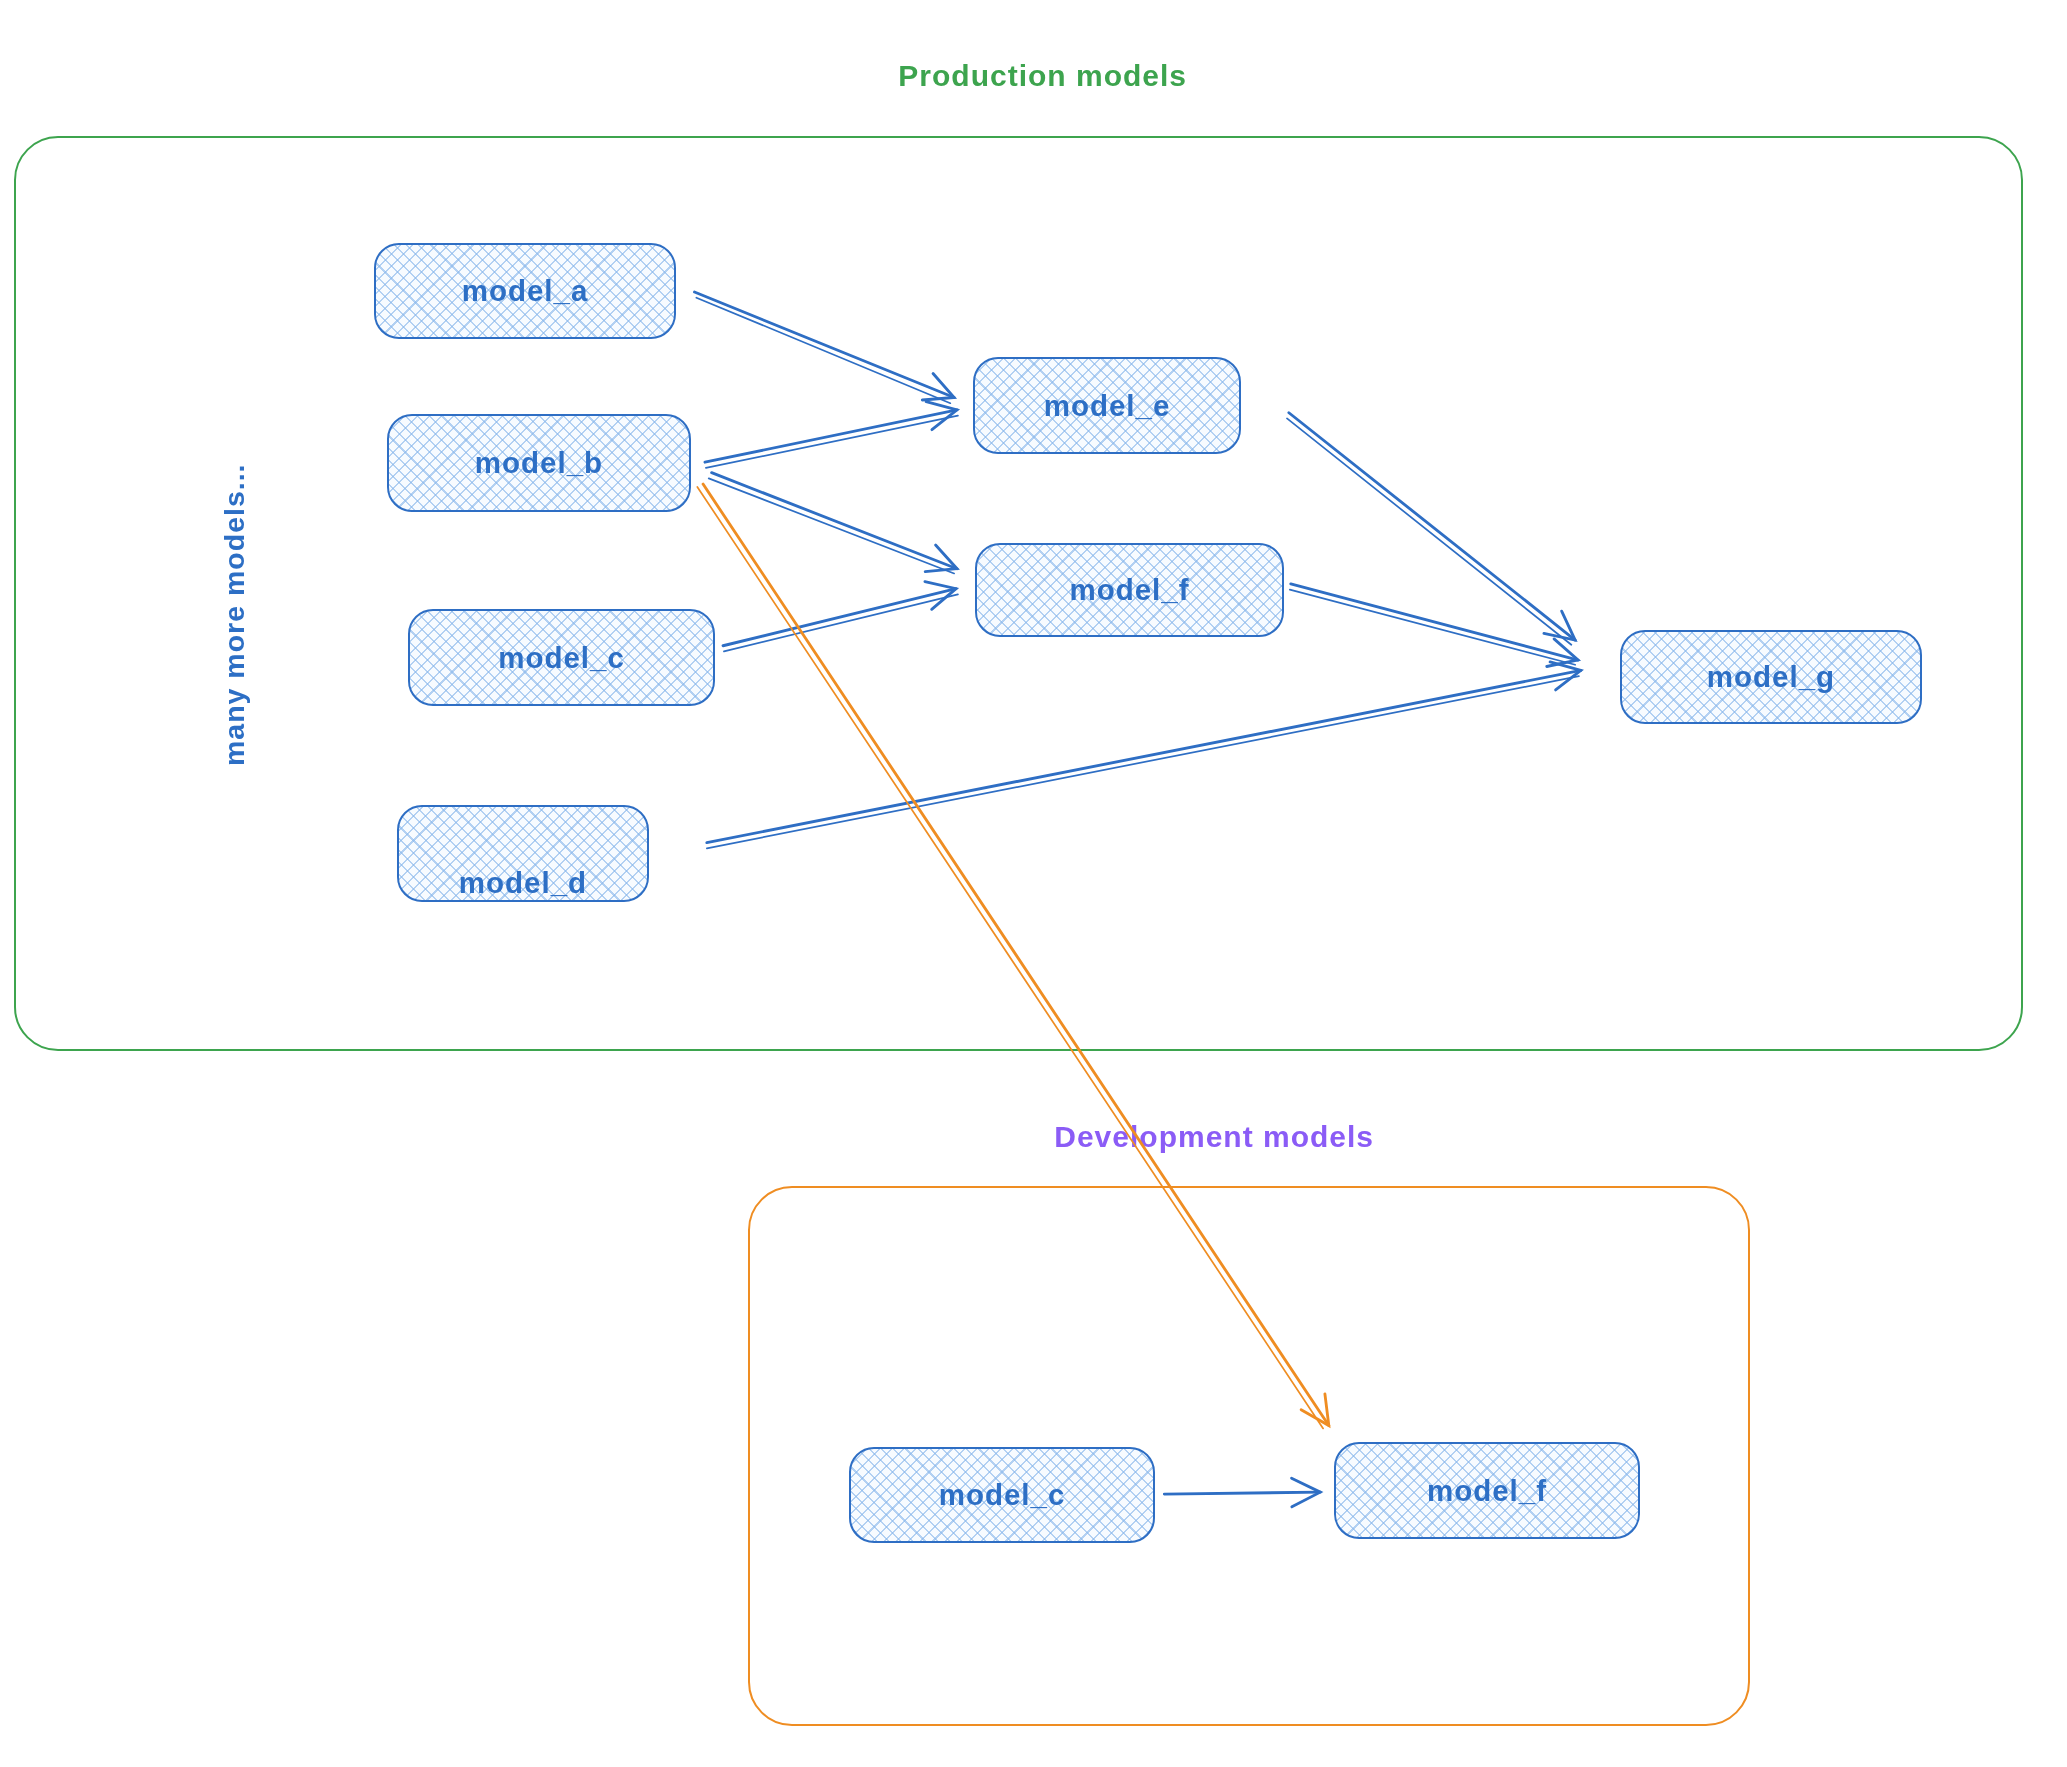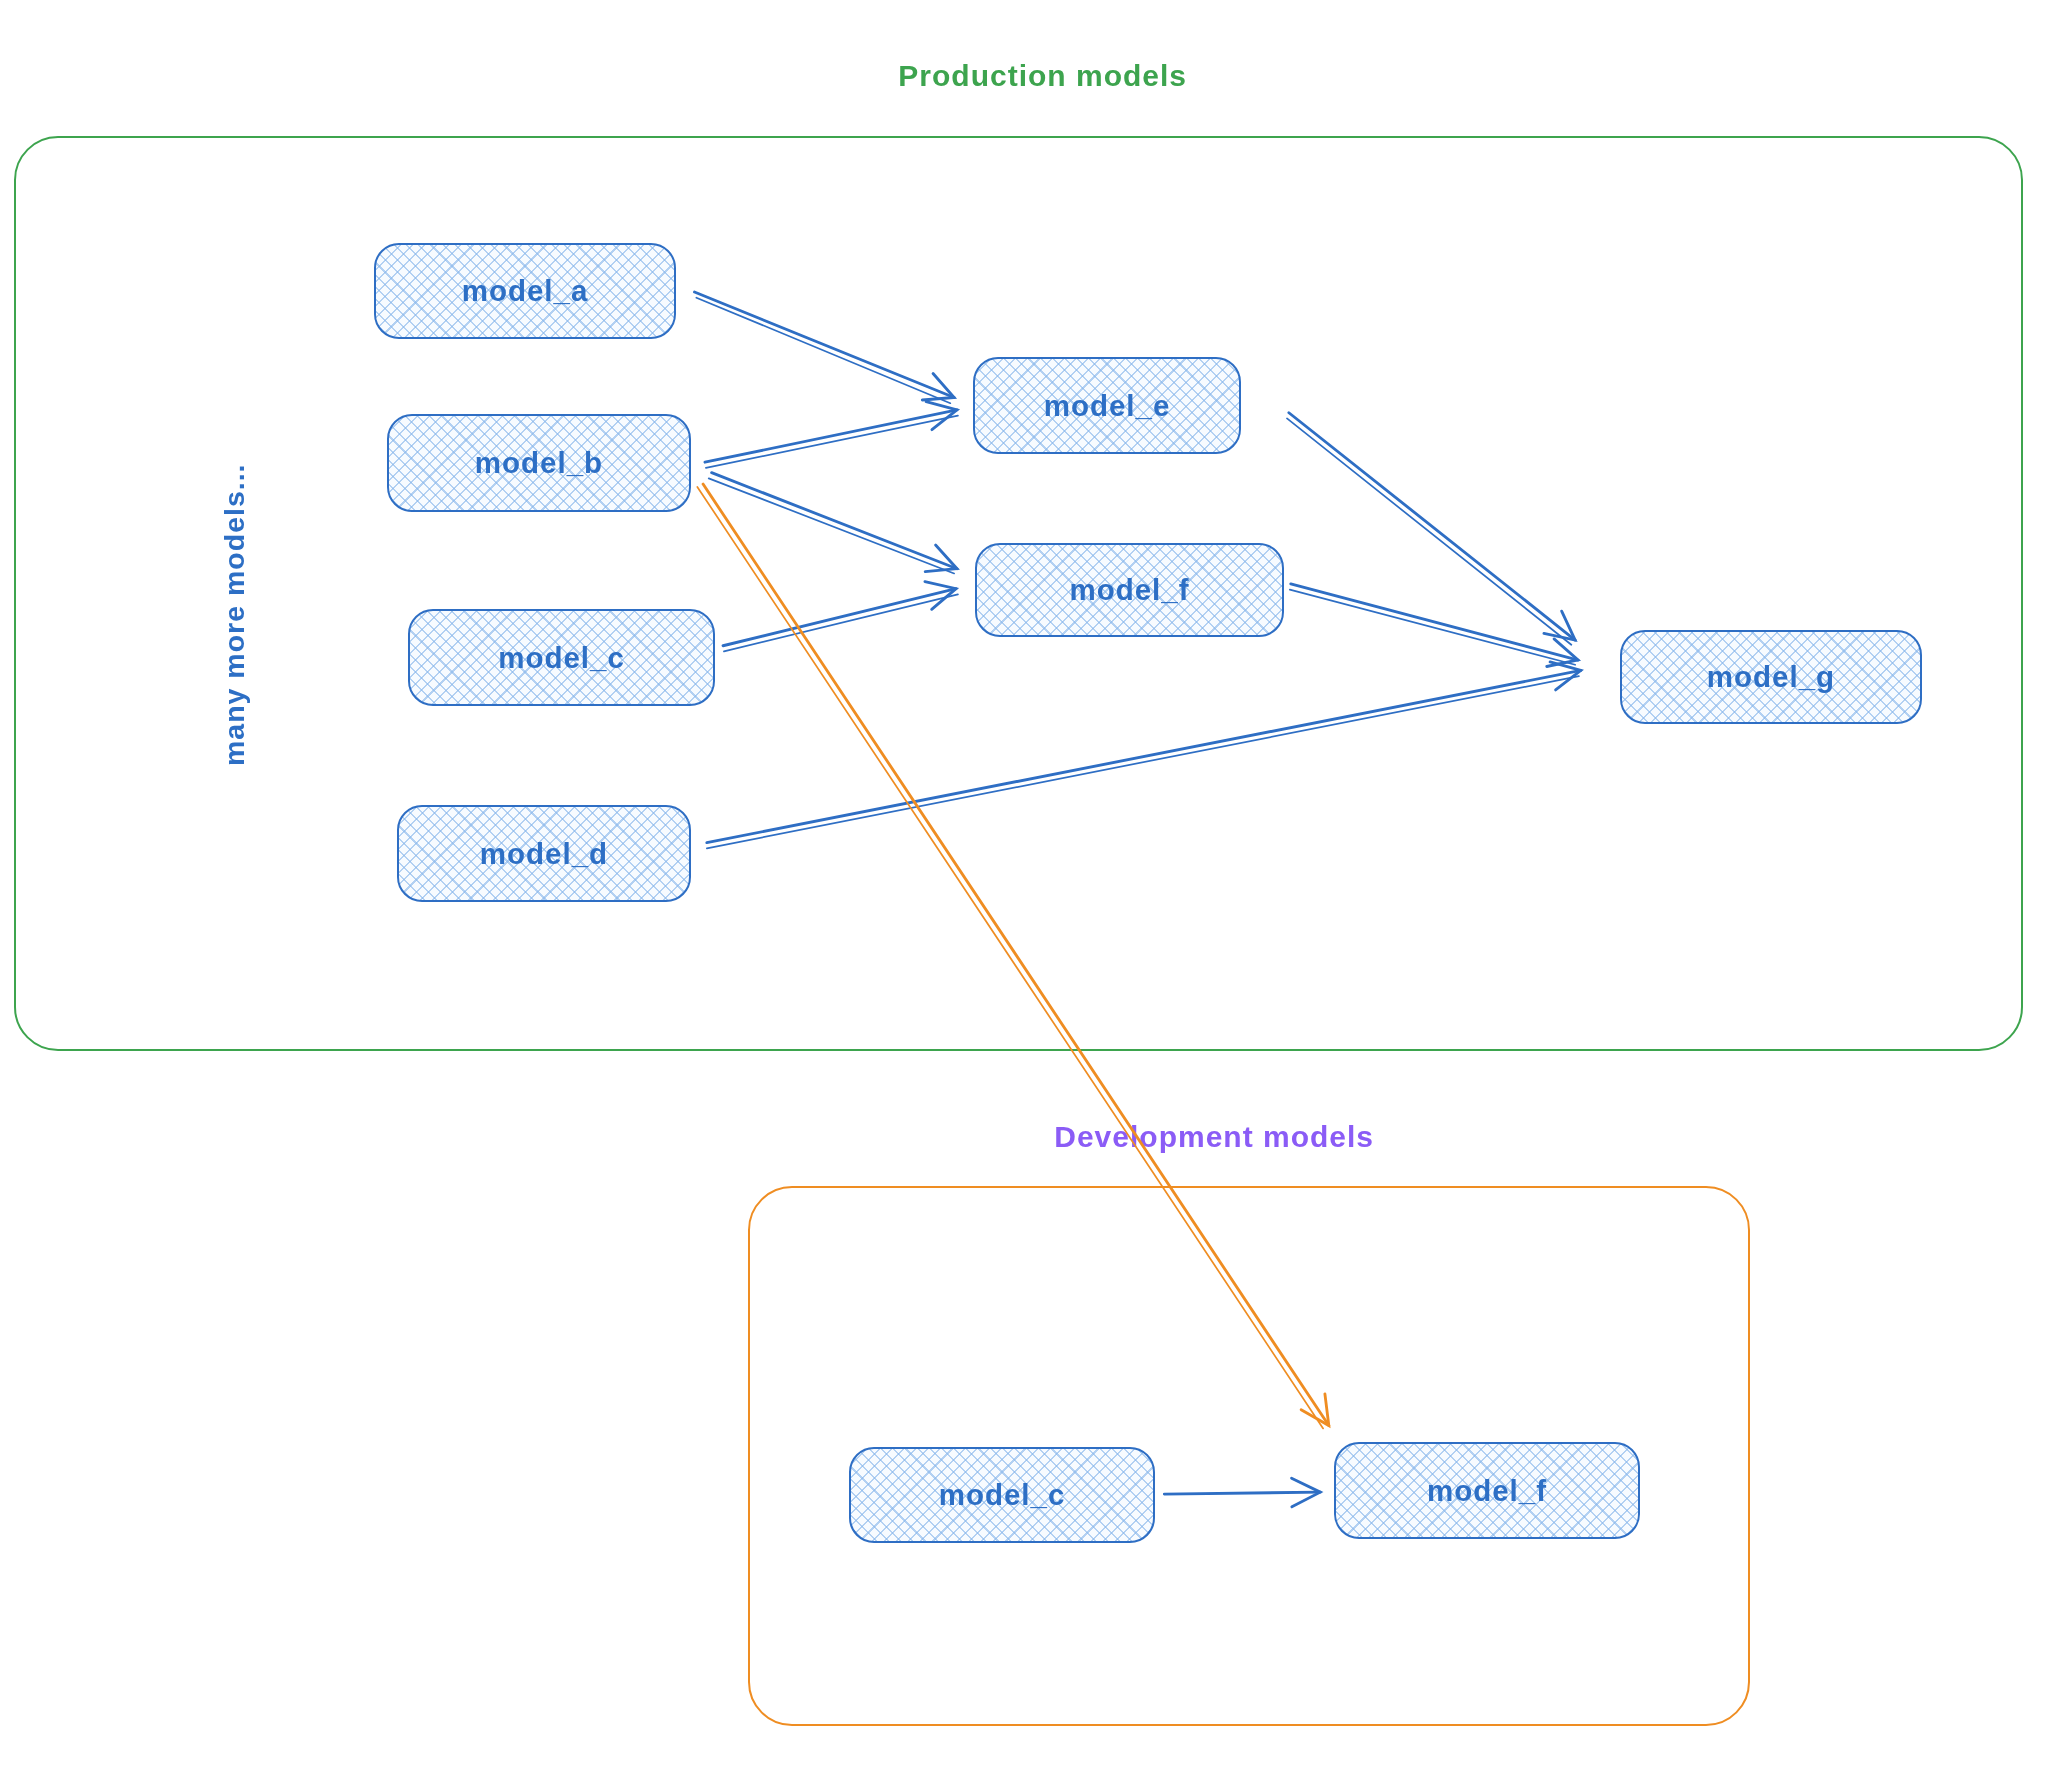--- a/index.html
+++ b/index.html
@@ -72,21 +72,21 @@
   .node span {
     color: #2d6fc5;
     font-size: 29.5px;
     font-weight: 600;
     letter-spacing: 1px;
   }
 
   .n-model-a { left: 374px; top: 243px;  width: 302px; height: 96px; }
   .n-model-b { left: 387px; top: 414px;  width: 304px; height: 98px; align-items: center; }
   .n-model-c { left: 408px; top: 609px;  width: 307px; height: 97px; }
-  .n-model-d { left: 397px; top: 805px;  width: 294px; height: 97px; }
+  .n-model-d { left: 397px; top: 805px;  width: 252px; height: 97px; align-items: flex-end; }
   .n-model-e { left: 973px; top: 357px; width: 268px; height: 97px; }
   .n-model-f { left: 975px; top: 543px; width: 309px; height: 94px; }
   .n-model-g { left: 1598px; top: 630px; width: 302px; height: 94px; margin-left: 22px; }
   .n-dev-model-c { left: 849px;  top: 1447px; width: 306px; height: 96px; }
   .n-dev-model-f { left: 1334px; top: 1442px; width: 306px; height: 97px; }
 
   
   .edge-layer {
     position: absolute;
     left: 0; top: 0;

